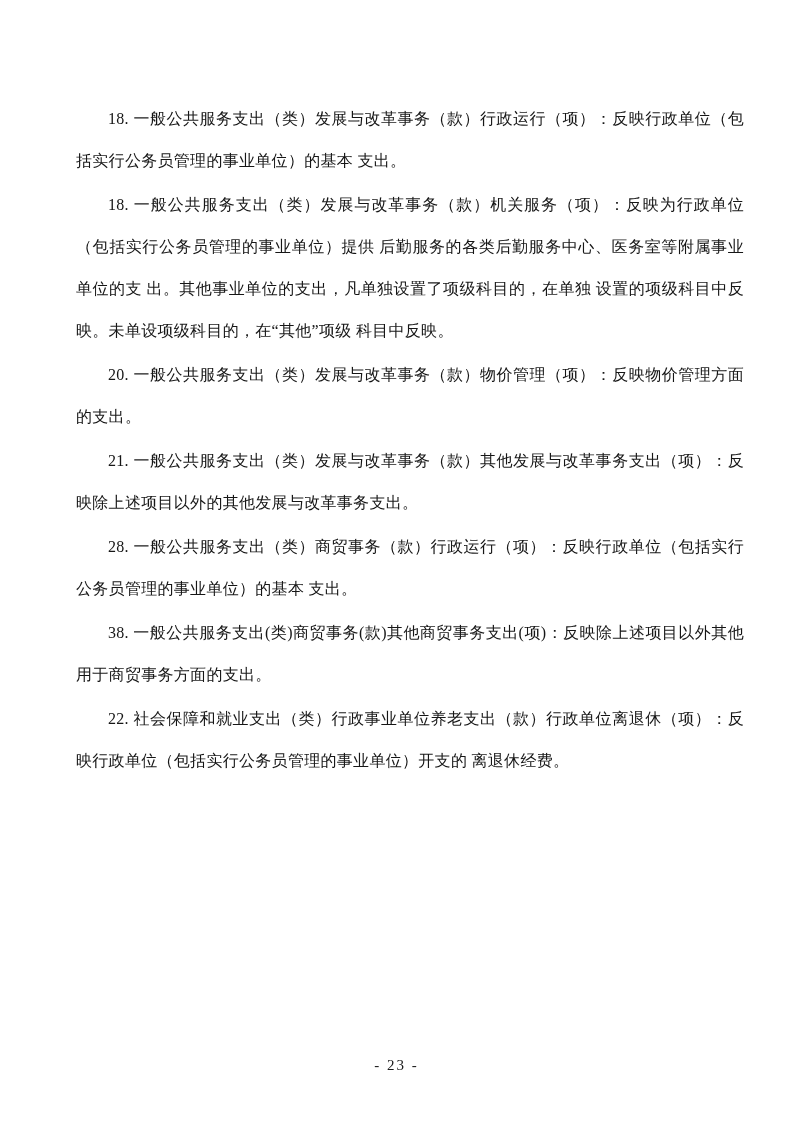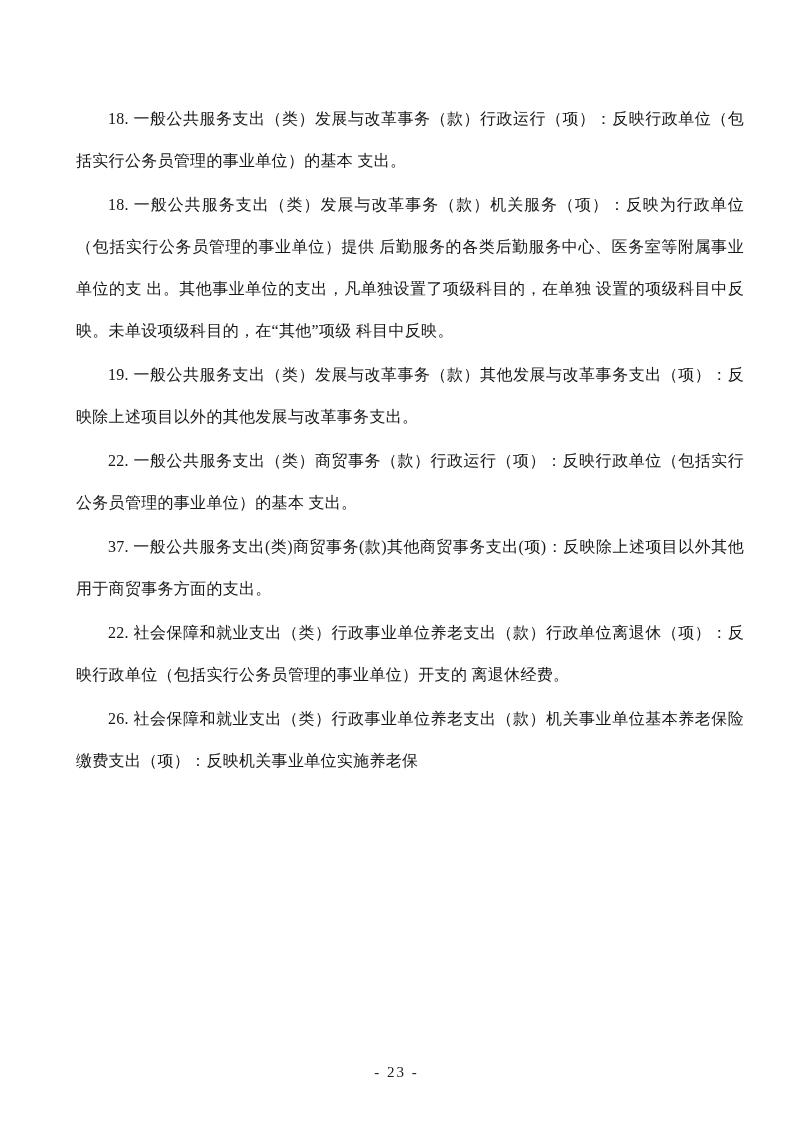--- a/index.html
+++ b/index.html
@@ -27,40 +27,40 @@
     text-indent: 2em;
     text-align: justify;
     text-justify: inter-ideograph;
     letter-spacing: 0.3px;
     word-break: break-all;
   }
   .page-footer {
     position: absolute;
     left: 0;
     right: 0;
-    bottom: 41px;
+    bottom: 48px;
     text-align: center;
   }
   .page-footer .page-number {
     font-size: 15px;
     letter-spacing: 2px;
     color: #1a1a1a;
     font-family: "Liberation Serif", "DejaVu Serif", serif;
   }
 </style>
 </head>
 <body>
 
 <div class="page">
   <main class="body-text">
     <p class="para">18. 一般公共服务支出（类）发展与改革事务（款）行政运行（项）：反映行政单位（包括实行公务员管理的事业单位）的基本 支出。</p>
     <p class="para">18. 一般公共服务支出（类）发展与改革事务（款）机关服务（项）：反映为行政单位（包括实行公务员管理的事业单位）提供 后勤服务的各类后勤服务中心、医务室等附属事业单位的支 出。其他事业单位的支出，凡单独设置了项级科目的，在单独 设置的项级科目中反映。未单设项级科目的，在“其他”项级 科目中反映。</p>
-    <p class="para">19. 一般公共服务支出（类）发展与改革事务（款）其他发展与改革事务支出（项）：反映除上述项目以外的其他发展与改革事务支出。</p>
-    <p class="para">22. 一般公共服务支出（类）商贸事务（款）行政运行（项）：反映行政单位（包括实行公务员管理的事业单位）的基本 支出。</p>
-    <p class="para">37. 一般公共服务支出(类)商贸事务(款)其他商贸事务支出(项)：反映除上述项目以外其他用于商贸事务方面的支出。</p>
+    <p class="para">20. 一般公共服务支出（类）发展与改革事务（款）物价管理（项）：反映物价管理方面的支出。</p>
+    <p class="para">21. 一般公共服务支出（类）发展与改革事务（款）其他发展与改革事务支出（项）：反映除上述项目以外的其他发展与改革事务支出。</p>
+    <p class="para">28. 一般公共服务支出（类）商贸事务（款）行政运行（项）：反映行政单位（包括实行公务员管理的事业单位）的基本 支出。</p>
+    <p class="para">38. 一般公共服务支出(类)商贸事务(款)其他商贸事务支出(项)：反映除上述项目以外其他用于商贸事务方面的支出。</p>
     <p class="para">22. 社会保障和就业支出（类）行政事业单位养老支出（款）行政单位离退休（项）：反映行政单位（包括实行公务员管理的事业单位）开支的 离退休经费。</p>
-    <p class="para">26. 社会保障和就业支出（类）行政事业单位养老支出（款）机关事业单位基本养老保险缴费支出（项）：反映机关事业单位实施养老保</p>
   </main>
 
   <footer class="page-footer">
     <span class="page-number">- 23 -</span>
   </footer>
 </div>
 
 </body></html>

